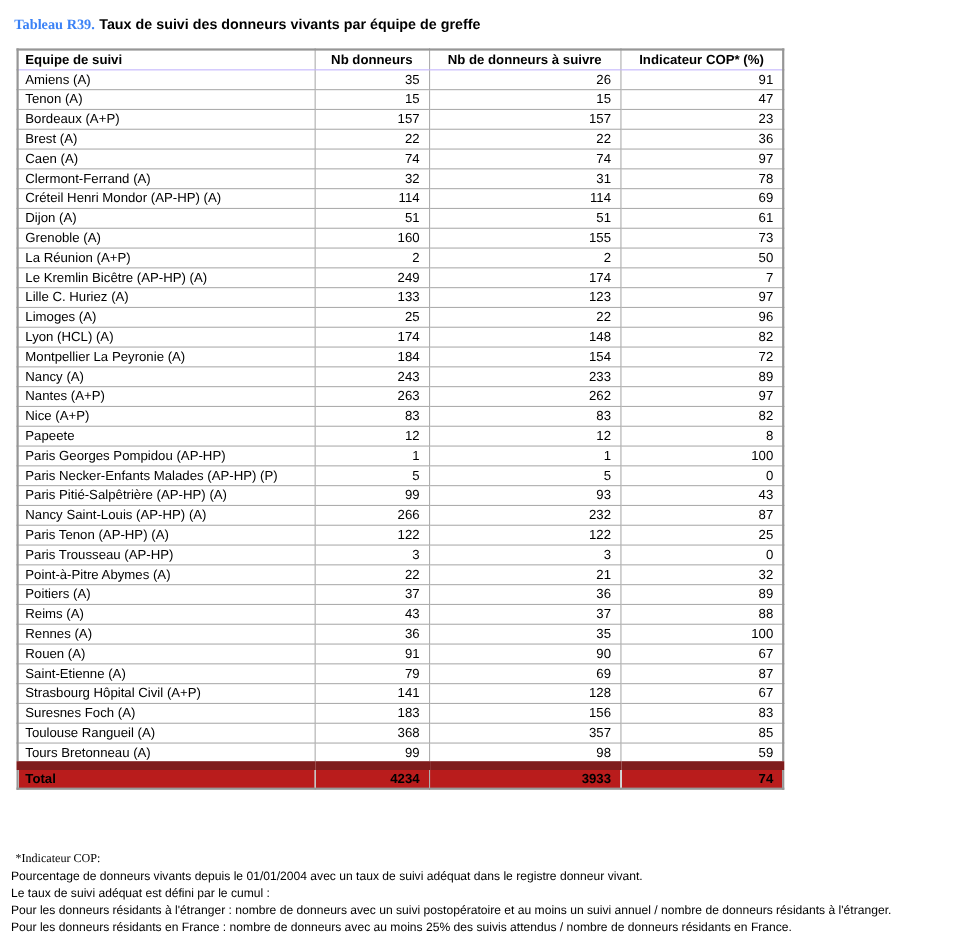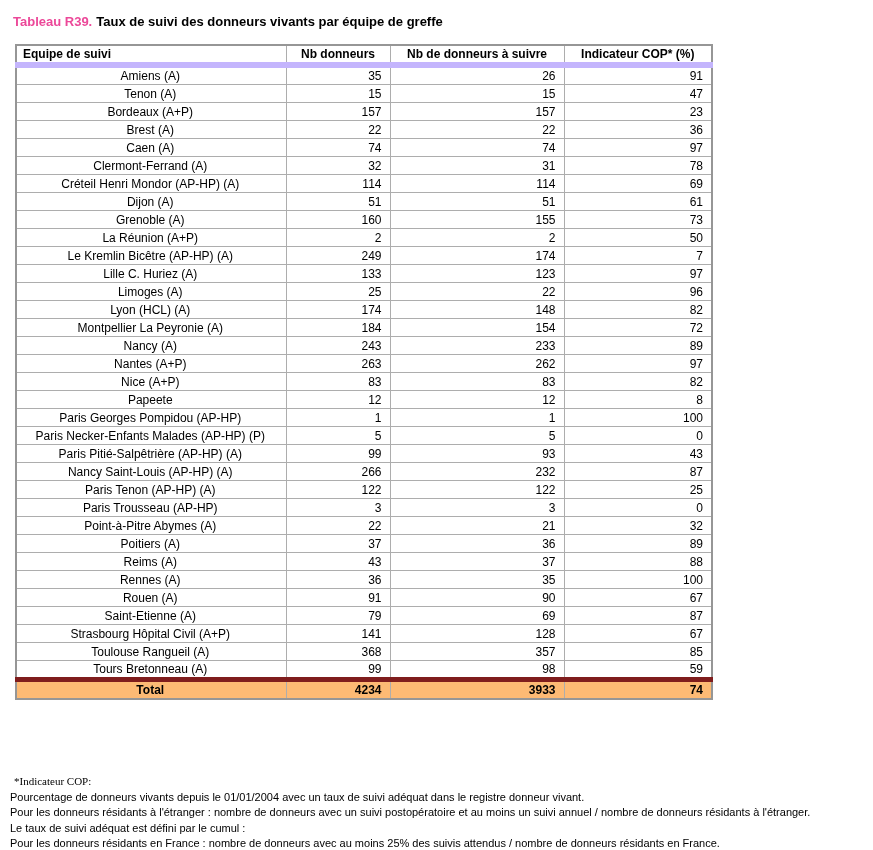--- a/index.html
+++ b/index.html
@@ -5,45 +5,45 @@
   * { margin:0; padding:0; box-sizing:border-box; }
   html,body { background:#ffffff; }
   body {
     width:873px; height:850px; position:relative; overflow:hidden;
     font-family:"Liberation Sans", sans-serif; color:#000;
   }
   .caption {
     position:absolute; left:13px; top:14px;
     font-size:13px; font-weight:bold; white-space:nowrap;
   }
-  .caption .num { color:#ec4899; margin-right:4px; }
+  .caption .num { color:#3b82f6; margin-right:4px;font-family:Liberation Serif, serif; }
   table.data-table {
     position:absolute; left:15px; top:44px;
     width:696px; table-layout:fixed;
     border-collapse:collapse;
     border:2px solid #969696;
     font-size:12px;
   }
   th, td {
     border:1px solid #adadad;
     height:18px; line-height:16px;
     padding:0 8px 0 6px;
     overflow:hidden; white-space:nowrap;
   }
   thead th {
     font-weight:bold; text-align:center;
-    border-bottom:6px solid #c4b5fd;
+    border-bottom:1px solid #c4b5fd;
     padding:0 2px;
   }
   thead th.team { text-align:left; padding-left:6px; }
-  td.team { text-align:center; }
+  td.team { text-align:left; }
   td.num  { text-align:right; }
   tfoot td {
-    background:#fdba74; font-weight:bold;
-    border-top:5px solid #7f1d1d;
+    background:#b91c1c; font-weight:bold;
+    border-top:8px solid #7f1d1d;
   }
   .footnotes {
     position:absolute; left:10px; top:774px;
     font-size:11px; line-height:15.6px; white-space:nowrap;
   }
   .footnote-line.first { padding-left:4px;font-family:Liberation Serif, serif; }
 </style>
 </head>
 <body>
 
@@ -253,20 +253,26 @@
         <td class="num">69</td>
         <td class="num">87</td>
       </tr>
       <tr>
         <td class="team">Strasbourg Hôpital Civil (A+P)</td>
         <td class="num">141</td>
         <td class="num">128</td>
         <td class="num">67</td>
       </tr>
       <tr>
+        <td class="team">Suresnes Foch (A)</td>
+        <td class="num">183</td>
+        <td class="num">156</td>
+        <td class="num">83</td>
+      </tr>
+      <tr>
         <td class="team">Toulouse Rangueil (A)</td>
         <td class="num">368</td>
         <td class="num">357</td>
         <td class="num">85</td>
       </tr>
       <tr>
         <td class="team">Tours Bretonneau (A)</td>
         <td class="num">99</td>
         <td class="num">98</td>
         <td class="num">59</td>
@@ -278,16 +284,16 @@
       <td class="num">4234</td>
       <td class="num">3933</td>
       <td class="num">74</td>
     </tr>
   </tfoot>
 </table>
 
 <div class="footnotes" id="footnotes">
     <div class="footnote-line first">*Indicateur COP:</div>
     <div class="footnote-line">Pourcentage de donneurs vivants depuis le 01/01/2004 avec un taux de suivi adéquat dans le registre donneur vivant.</div>
+    <div class="footnote-line">Le taux de suivi adéquat est défini par le cumul :</div>
     <div class="footnote-line">Pour les donneurs résidants à l'étranger : nombre de donneurs avec un suivi postopératoire et au moins un suivi annuel / nombre de donneurs résidants à l'étranger.</div>
-    <div class="footnote-line">Le taux de suivi adéquat est défini par le cumul :</div>
     <div class="footnote-line">Pour les donneurs résidants en France : nombre de donneurs avec au moins 25% des suivis attendus / nombre de donneurs résidants en France.</div>
   </div>
 
 </body></html>

